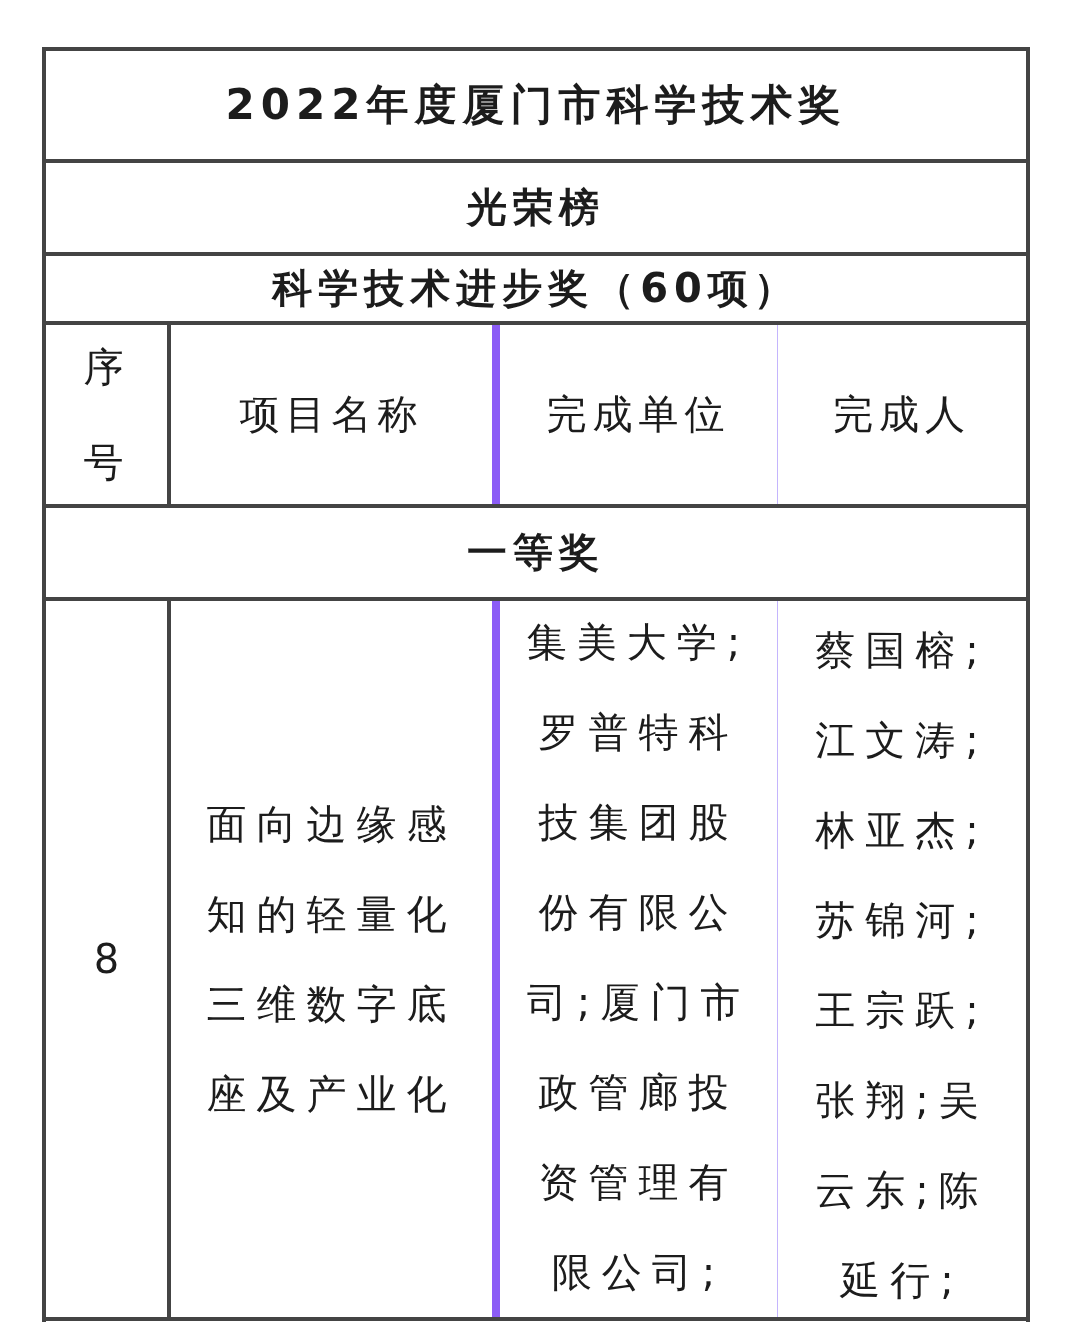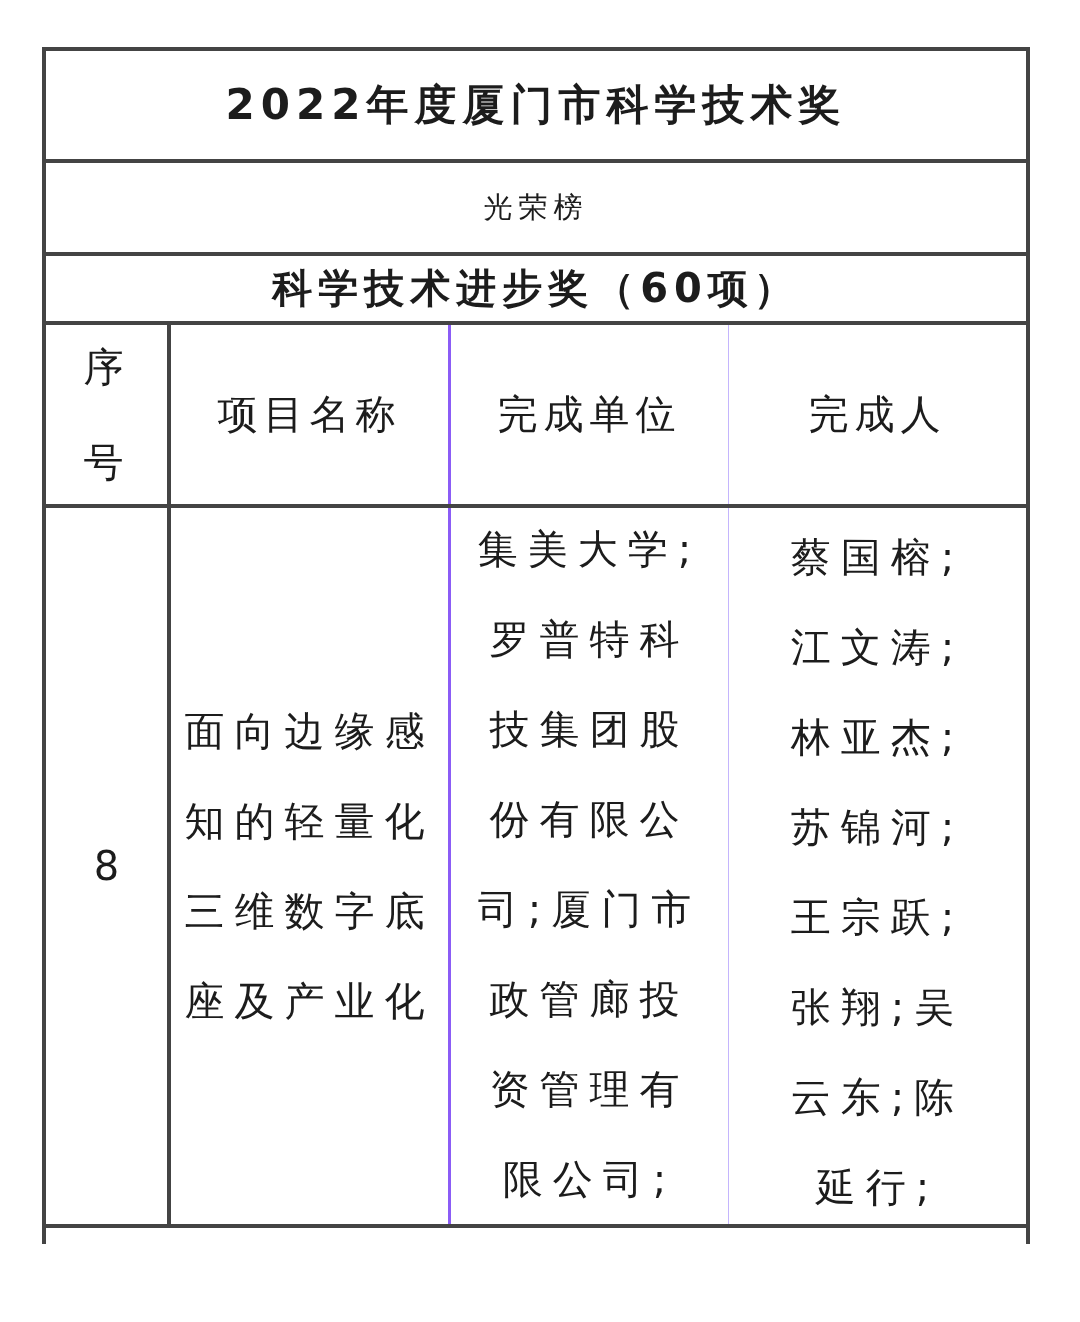--- a/index.html
+++ b/index.html
@@ -3,26 +3,26 @@
 <meta charset="utf-8">
 <style>
   html, body { margin: 0; padding: 0; background: #ffffff; }
   body { width: 1080px; height: 1322px; overflow: hidden; position: relative;
          font-family: "DejaVu Sans", "Liberation Sans", sans-serif; color: #1c1c1c; }
   .tbl { position: absolute; left: 42px; top: 47px; width: 988px; }
   .row { position: relative; box-sizing: border-box; border-left: 4px solid #444; border-right: 4px solid #444;
          border-top: 4px solid #444; display: flex; }
   .full { justify-content: center; align-items: center; letter-spacing: 6px; }
   .title { height: 112px; font-size: 42px; font-weight: bold; }
-  .sub { height: 93px; font-size: 29px; font-weight: normal; }
+  .sub { height: 93px; font-size: 40px; font-weight: bold; }
   .cat { height: 69px; font-size: 40px; font-weight: bold; }
   .grade { height: 93px; font-size: 40px; font-weight: bold; }
   .cell { box-sizing: border-box; display: flex; align-items: center; justify-content: center; text-align: center; }
   .c1 { width: 125px; border-right: 4px solid #444; }
-  .c2 { width: 280px; border-right: 3px solid #8b5cf6; }
+  .c2 { width: 329px; border-right: 8px solid #8b5cf6; }
   .c3 { width: 278px; border-right: 1px solid #c4b5fd; }
   .c4 { flex: 1; border-radius: 11px; }
   .hdr { height: 183px; font-size: 40px; letter-spacing: 6px; }
   .hdr .c1 .v { display: flex; flex-direction: column; gap: 40px; }
   .data { height: 720px; font-size: 40px; }
   .data .c2, .data .c3, .data .c4 { flex-direction: column; }
   .lines { display: flex; flex-direction: column; letter-spacing: 10px; }
   .lines span { display: block; line-height: 90px; white-space: nowrap; }
   .data .c3 .lines { justify-content: center; margin-top: -8px; }
   .data .c3, .data .c4 { justify-content: flex-start; padding-top: 4px; }
@@ -50,20 +50,23 @@
     </div>
     <div class="cell c2">
       <span>项目名称</span>
     </div>
     <div class="cell c3">
       <span>完成单位</span>
     </div>
     <div class="cell c4">
       <span>完成人</span>
     </div>
+  </div>
+  <div class="row full grade">
+    <span>一等奖</span>
   </div>
   <div class="row data">
     <div class="cell c1">
       <span>8</span>
     </div>
     <div class="cell c2">
       <div class="lines">
         <span>面向边缘感</span>
         <span>知的轻量化</span>
         <span>三维数字底</span>

